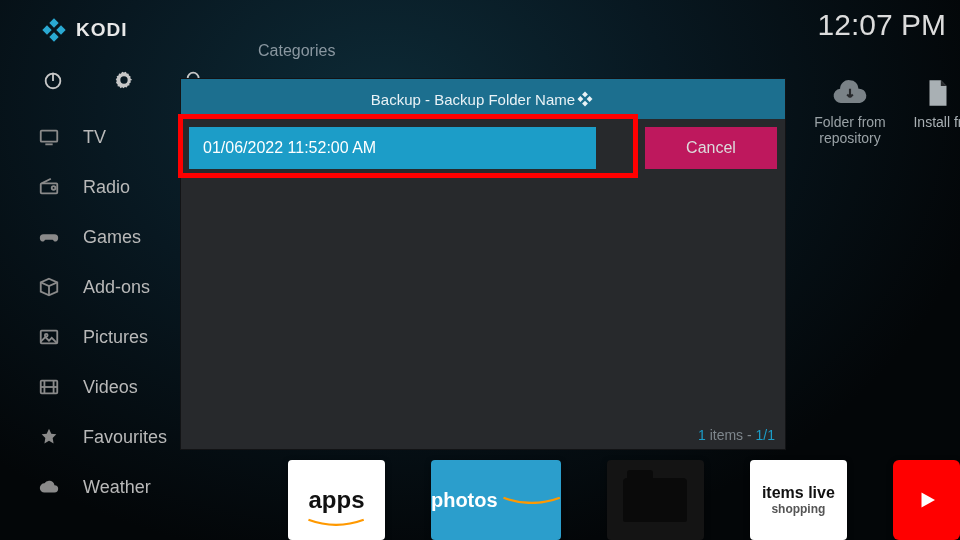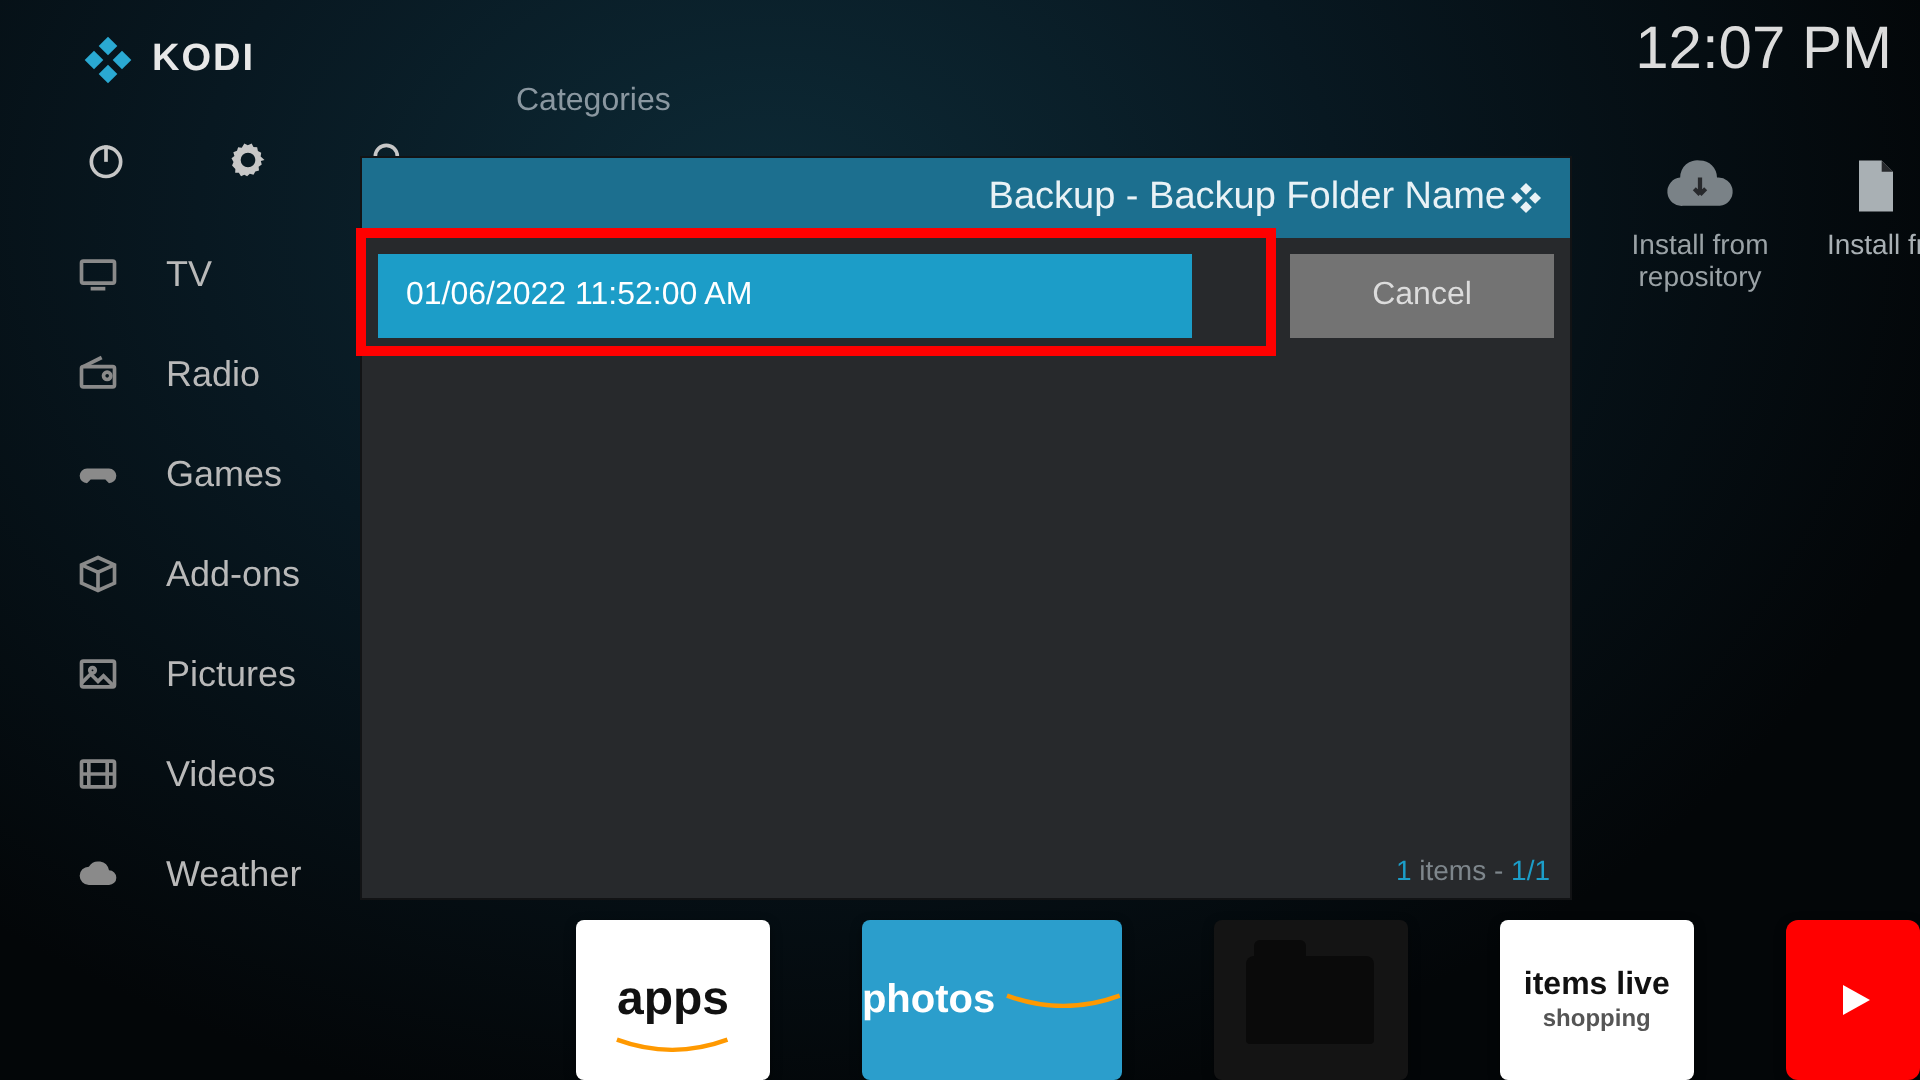--- a/index.html
+++ b/index.html
@@ -40,28 +40,28 @@
   .app-tile.folder { background:#141414; position:relative; }
   .app-tile.folder .fold { width:64px; height:44px; background:#0a0a0a; border-radius:4px 4px 2px 2px; position:relative; }
   .app-tile.folder .fold:before { content:""; position:absolute; top:-8px; left:4px; width:26px; height:10px; background:#0a0a0a; border-radius:3px 3px 0 0; }
   .app-tile.amazon { flex-direction:column; color:#111; font-size:16px; }
   .app-tile.amazon .l1 { font-weight:700; }
   .app-tile.amazon .l2 { font-size:12px; color:#555; }
   .app-tile.yt { background:#ff0000; border-radius:6px; width:90px; }
 
   
   .dialog-backdrop { position:absolute; top:78px; left:180px; width:606px; height:372px; background:#202326; border:1px solid #121315; }
-  .dialog-title { height:40px; background:#1c6f8f; display:flex; align-items:center; justify-content:flex-end; padding:0 12px; color:#e9f2f6; font-size:19px; }
+  .dialog-title { height:40px; background:#1c6f8f; display:flex; align-items:center; justify-content:center; padding:0 12px; color:#e9f2f6; font-size:15px; }
   .dialog-title .kicon svg { width:20px; height:20px; display:block; }
   .dialog-body { position:relative; height:calc(100% - 40px); background:#27292c; }
   .dialog-list { position:absolute; top:8px; left:8px; width:407px; }
   .list-item { height:42px; background:#1c9dc8; color:#fff; display:flex; align-items:center; padding-left:14px; font-size:16px; }
   .highlight-box { position:absolute; top:114px; left:178px; width:460px; height:64px; border:5px solid #ff0000; pointer-events:none; }
   .dialog-right { position:absolute; top:8px; right:8px; width:132px; }
-  .cancel-btn { height:42px; background:#737373; color:#dcdcdc; display:flex; align-items:center; justify-content:center; font-size:16px; }
+  .cancel-btn { height:42px; background:#be185d; color:#dcdcdc; display:flex; align-items:center; justify-content:center; font-size:16px; }
   .dialog-footer { position:absolute; right:10px; bottom:6px; font-size:14px; color:#7e868c; }
   .dialog-footer .accent { color:#1c9dc8; }
 </style>
 </head>
 <body>
 
 <div class="header">
   <div class="logo">
     <svg viewBox="0 0 24 24">
       <g fill="#2aa9d2">
@@ -151,36 +151,44 @@
           <line x1="7" y1="5" x2="7" y2="19"></line>
           <line x1="17" y1="5" x2="17" y2="19"></line>
           <line x1="3" y1="12" x2="21" y2="12"></line>
         </svg>
       </span>
     <span>Videos</span>
   </div>
   <div class="sidebar-item">
     <span class="sicon">
         <svg viewBox="0 0 24 24" width="22" height="22" fill="#8a8a8a">
+          <path d="M12 3l2.5 5.5L20 9l-4 4 1 6-5-3-5 3 1-6-4-4 5.5-.5z"></path>
+        </svg>
+      </span>
+    <span>Favourites</span>
+  </div>
+  <div class="sidebar-item">
+    <span class="sicon">
+        <svg viewBox="0 0 24 24" width="22" height="22" fill="#8a8a8a">
           <path d="M7 18a5 5 0 010-10 6 6 0 0111 2 4 4 0 010 8H7z"></path>
         </svg>
       </span>
     <span>Weather</span>
   </div>
 </div>
 
 <div class="categories">Categories</div>
 
 <div class="tiles">
   <div class="install-repo">
     <svg viewBox="0 0 24 24">
         <path d="M12 3a6 6 0 016 6 5 5 0 011 10H6a5 5 0 01-1-10 6 6 0 017-6z"></path>
         <path d="M12 9v6m0 0l-2-2m2 2l2-2" stroke="#27292c" stroke-width="1.5" fill="none"></path>
       </svg>
-    <div>Install from repository</div>
+    <div>Folder from repository</div>
   </div>
   <div class="install-from">
     <svg viewBox="0 0 24 24">
         <path d="M6 3h8l4 4v14H6z"></path>
         <path d="M14 3v4h4" fill="#27292c"></path>
       </svg>
     <div>Install fr</div>
   </div>
 </div>
 

